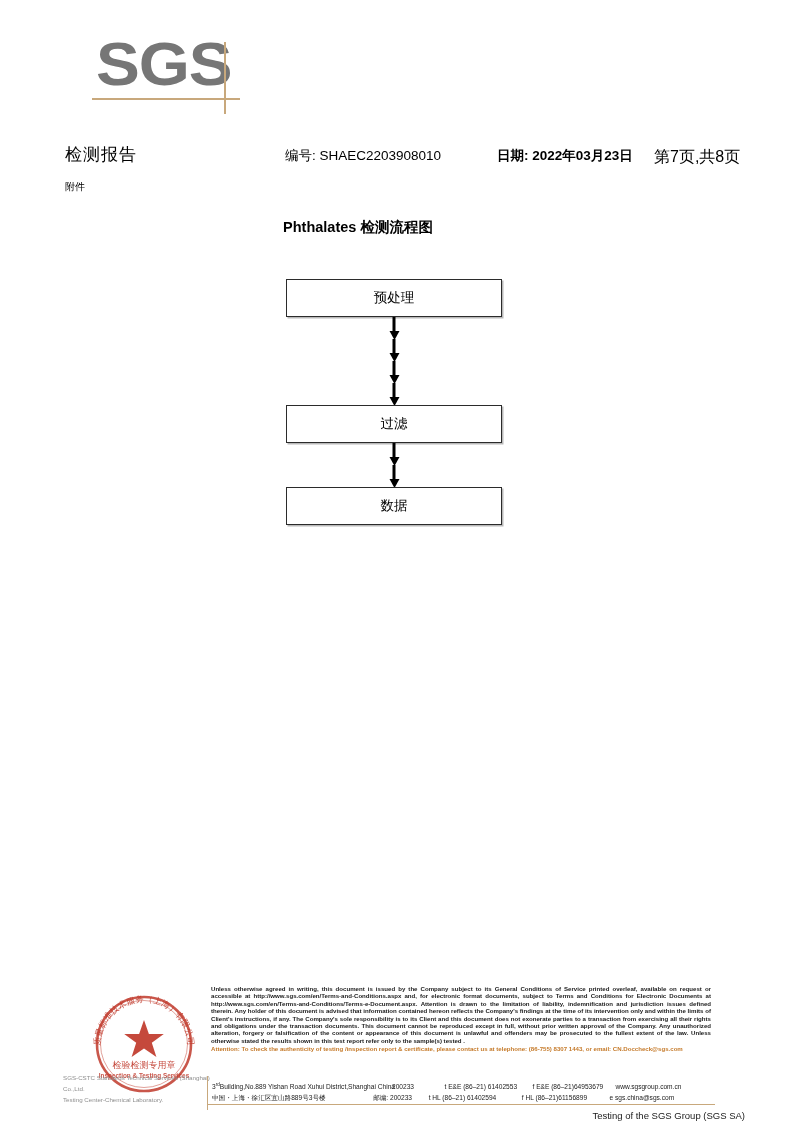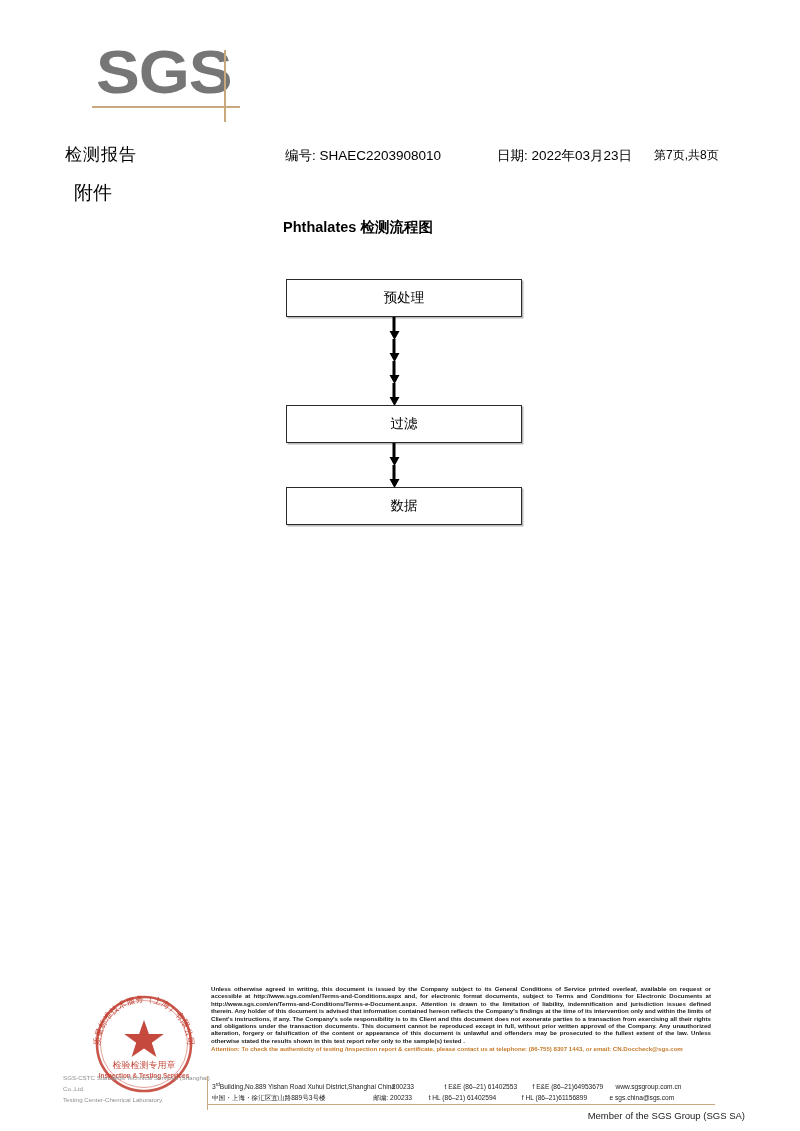--- a/index.html
+++ b/index.html
@@ -13,21 +13,21 @@
     position: relative;
     font-family: "Liberation Sans", "DejaVu Sans", sans-serif;
     color: #000000;
     overflow: hidden;
   }
 
   
   .logo-block {
     position: absolute;
     left: 96px;
-    top: 40px;
+    top: 32px;
     width: 260px;
     height: 80px;
   }
   .logo-text {
     position: absolute;
     left: 0;
     top: -4px;
     font-family: "Liberation Sans", "DejaVu Sans", sans-serif;
     font-weight: bold;
     font-size: 62px;
@@ -60,61 +60,61 @@
     left: 65px;
     top: 143px;
     font-size: 17px;
     font-weight: normal;
     letter-spacing: 1px;
   }
   .hdr-attachment {
     position: absolute;
     left: 65px;
     top: 180px;
-    font-size: 19px;
-    margin-left: 9px;
+    font-size: 10px;
   }
   .hdr-no {
     position: absolute;
     left: 285px;
     top: 147px;
     font-size: 13.5px;
   }
   .hdr-date {
     position: absolute;
     left: 497px;
     top: 147px;
     font-size: 13.5px;
+    font-weight: bold;
   }
   .hdr-page {
     position: absolute;
     left: 654px;
     top: 147px;
-    font-size: 12px;
+    font-size: 16px;
   }
 
   
   .flow-title {
     position: absolute;
     left: 0;
     top: 218px;
     width: 716px;
     text-align: center;
     font-size: 14.5px;
     font-weight: bold;
   }
   .flow-wrap {
     position: absolute;
     left: 286px;
     top: 279px;
     width: 216px;
   }
   .flow-node {
     position: relative;
-    width: 236px;
+    width: 216px;
     height: 38px;
     box-sizing: border-box;
     border: 1.2px solid #2b2b2b;
     box-shadow: 1.5px 1.5px 0 0 #b9b9b9;
     background: #ffffff;
     display: flex;
     align-items: center;
     justify-content: center;
     font-size: 13.5px;
     color: #000000;
@@ -318,13 +318,13 @@
   </div>
   <div class="addr-row">
     <span class="addr-street">中国・上海・徐汇区宜山路889号3号楼</span>
     <span class="addr-zip">邮编: 200233</span>
     <span class="addr-tel1">t HL (86–21) 61402594</span>
     <span class="addr-tel2">f HL (86–21)61156899</span>
     <span class="addr-web">e  sgs.china@sgs.com</span>
   </div>
 </div>
 
-<div class="member-line">Member of the SGS Group (SGS SA)</div>
+<div class="member-line">Testing of the SGS Group (SGS SA)</div>
 
 </body></html>

